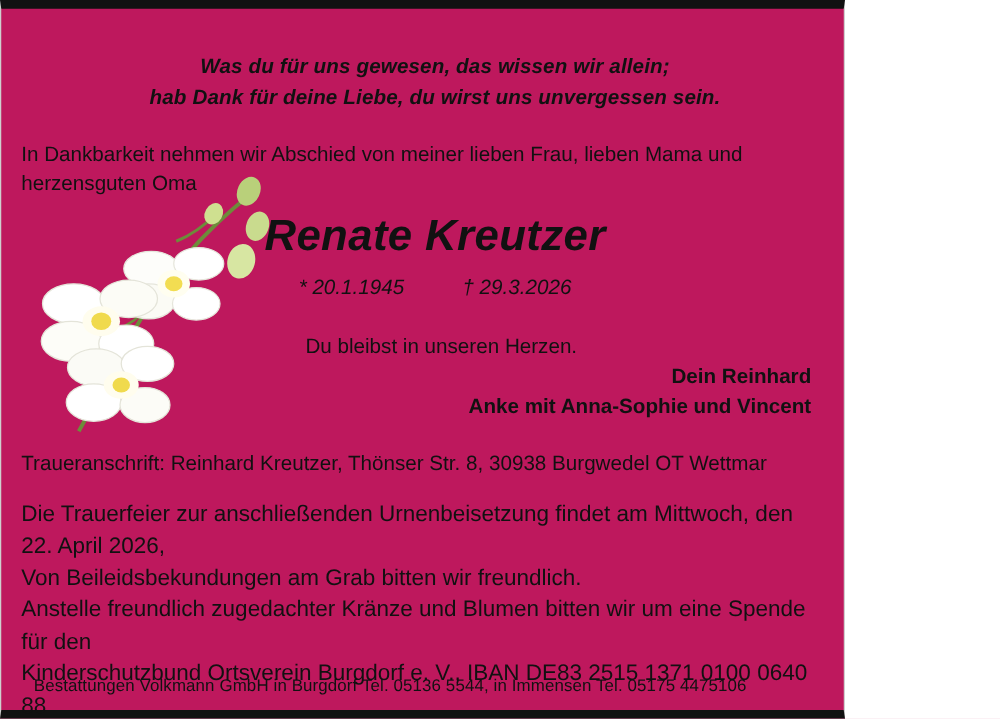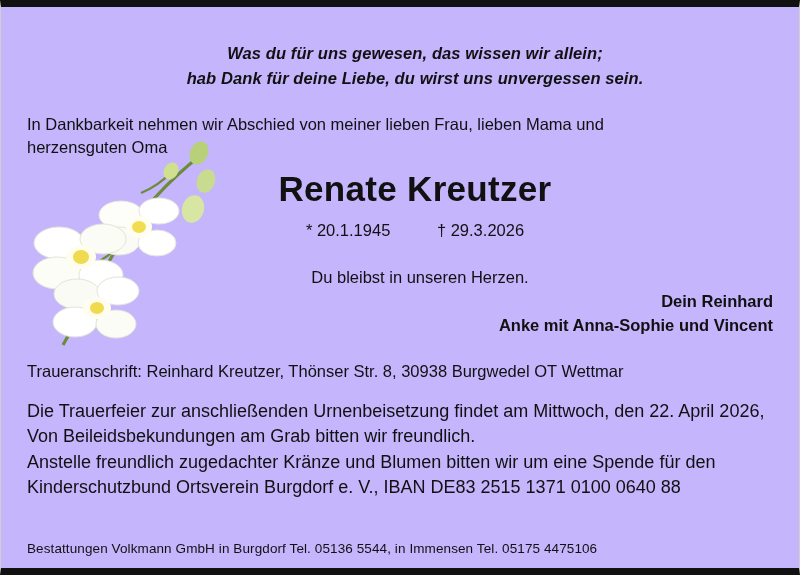--- a/index.html
+++ b/index.html
@@ -10,28 +10,28 @@
   body {
     width: 800px;
     height: 575px;
     font-family: "Liberation Sans", sans-serif;
     color: #111111;
     overflow: hidden;
   }
   .notice {
     position: relative;
     box-sizing: border-box;
-    width: 800px;
+    width: 676px;
     height: 575px;
-    background: #c4b5fd;
+    background: #be185d;
     border-top: 7px solid #111111;
     border-bottom: 7px solid #111111;
     border-left: 1px solid #cfcfcf;
     border-right: 1px solid #cfcfcf;
-    padding: 22px 26px 10px 26px;
+    padding: 22px 26px 10px 16px;
   }
 
   .verse {
     text-align: center;
     font-style: italic;
     font-weight: bold;
     font-size: 16.5px;
     line-height: 1.5;
     letter-spacing: 0.1px;
     margin: 12px 10px 0 40px;
@@ -40,20 +40,21 @@
   .intro {
     font-size: 16.5px;
     line-height: 1.45;
     margin: 22px 0 0 0;
     max-width: 660px;
   }
 
   .center-block {
     text-align: center;
     margin-top: 10px;
+    font-style: italic;
   }
   .name {
     font-size: 35px;
     font-weight: bold;
     letter-spacing: 0.3px;
     line-height: 1.1;
     margin-left: 30px;
   }
   .maiden {
     font-size: 16.5px;

